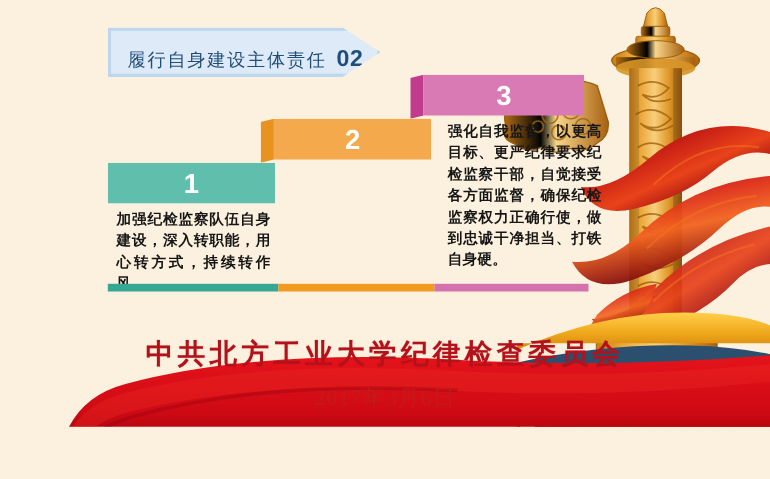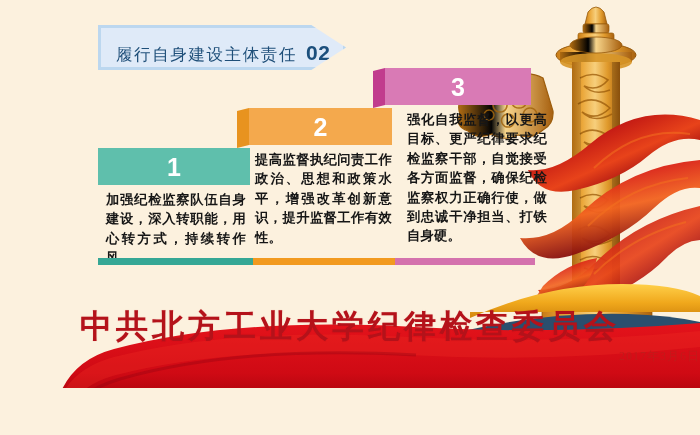--- a/index.html
+++ b/index.html
@@ -60,27 +60,27 @@
 
   
   .rule{position:absolute;left:98px;top:258px;height:7px;}
   .rule.seg1{left:98px;width:155px;background:#35a795;}
   .rule.seg2{left:253px;width:142px;background:#f29a1f;}
   .rule.seg3{left:395px;width:140px;background:#d472ad;}
 
   
   .org-title{
     position:absolute;left:0;right:0;top:305px;text-align:center;
-    font-size:32px;color:#b4121a;letter-spacing:4px;font-weight:bold;
+    font-size:25px;color:#b4121a;letter-spacing:4px;font-weight:bold;
     font-family:"Liberation Serif","DejaVu Serif",serif;
     text-shadow:0 0 1px rgba(180,18,26,.35);
   }
   .org-date{
-    position:absolute;left:0;right:0;top:348px;text-align:right;
-    font-size:12px;color:#c21b1b;letter-spacing:1px;
+    position:absolute;left:0;right:0;top:348px;text-align:center;
+    font-size:20px;color:#c21b1b;letter-spacing:1px;
     font-family:"Liberation Serif","DejaVu Serif",serif;
   }
 </style>
 </head>
 <body>
 
 <div id="slide">
 
   <svg class="bg-art" width="700" height="435" viewBox="0 0 700 435">
     <defs>
@@ -271,21 +271,20 @@
   </div>
 
   <div id="card2" class="card">
     <svg width="155" height="40" style="position:absolute;left:0;top:0;">
       <path d="M0 3 L12 0 L12 37 L0 40 Z" fill="#e8931f"></path>
       <rect x="12" y="0" width="143" height="37" fill="#f4a94d"></rect>
     </svg>
     <div class="card-head" style="left:12px;width:143px;top:0;">
       <span class="card-num">2</span>
     </div>
-    <div class="card-body">提高监督执纪问责工作政治、思想和政策水平，增强改革创新意识，提升监督工作有效性。</div>
   </div>
 
   <div id="card3" class="card">
     <svg width="158" height="40" style="position:absolute;left:0;top:0;">
       <path d="M0 3 L12 0 L12 37 L0 40 Z" fill="#c13c8d"></path>
       <rect x="12" y="0" width="146" height="37" fill="#d97ab5"></rect>
     </svg>
     <div class="card-head" style="left:12px;width:146px;top:0;">
       <span class="card-num">3</span>
     </div>

